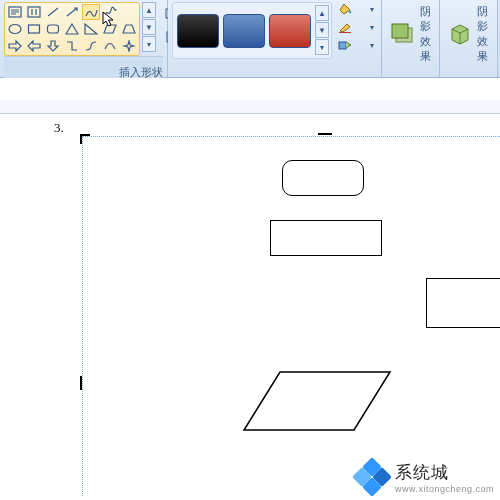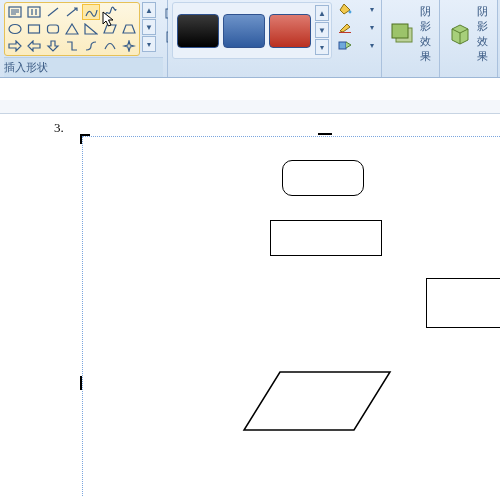--- a/index.html
+++ b/index.html
@@ -20,24 +20,24 @@
   }
   .group {
     display: flex;
     flex-direction: column;
     border-right: 1px solid #aac1dd;
     padding: 2px 4px 0 4px;
     background: linear-gradient(#e6effa, #d3e2f2);
   }
   .group-body { flex: 1; display: flex; align-items: flex-start; }
   .group-label {
-    text-align: left;
+    text-align: right;
     font-size: 11px;
     color: #3b5b84;
-    padding: 2px 0 2px 0;
+    padding: 8px 0 2px 0;
     background: #cddff0;
     border-top: 1px solid #b9cee6;
     position: relative;
   }
   .group-launcher {
     position: absolute;
     right: 3px;
     top: 3px;
     width: 11px;
     height: 11px;
@@ -458,13 +458,25 @@
     <div class="crop-mark crop-bl"></div>
 
     <div class="shape-roundrect"></div>
     <div class="shape-rect1"></div>
     <div class="shape-rect2"></div>
     <svg class="shape-para" viewBox="0 0 150 62">
       <path d="M38 2 L148 2 L112 60 L2 60 Z" fill="none" stroke="#000" stroke-width="1.5"></path>
     </svg>
   </div>
 
+  <div class="wm">
+    <div class="wm-logo">
+      <div class="d d1"></div>
+        <div class="d d2"></div>
+        <div class="d d3"></div>
+        <div class="d d4"></div>
+    </div>
+    <div class="wm-txt">
+      <div class="t1">系统城</div>
+      <div class="t2">www.xitongcheng.com</div>
+    </div>
+  </div>
 </div>
 
 </body></html>

